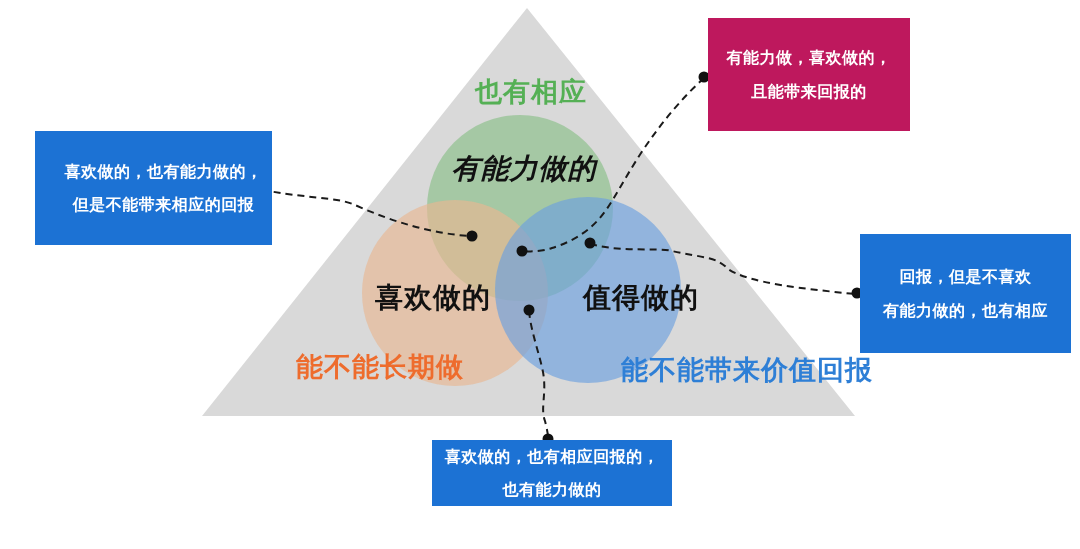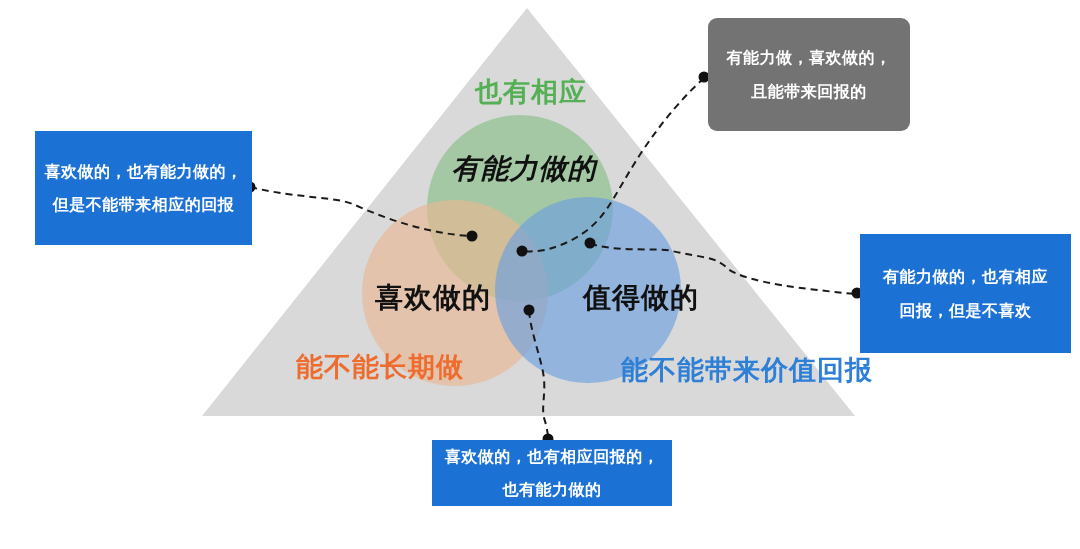--- a/index.html
+++ b/index.html
@@ -34,23 +34,23 @@
     justify-content:center;
     gap:14px;
     color:#ffffff;
     font-weight:bold;
     font-size:16px;
     letter-spacing:0.5px;
     text-align:center;
     line-height:1.2;
   }
   .callout-blue{background:#1c72d4;}
-  .callout-teal{background:#737373;border-radius:9px;}
+  .callout-teal{background:#be185d;}
   .callout-center-box {left:708px;top:18px;width:202px;height:113px;}
-  .callout-like-ability{left:35px;top:131px;width:217px;height:114px;}
+  .callout-like-ability{left:35px;top:131px;width:217px;height:114px;padding-left:20px;}
   .callout-ability-reward{left:860px;top:234px;width:211px;height:119px;}
   .callout-like-reward{left:432px;top:440px;width:240px;height:66px;}
 </style>
 </head>
 <body>
 
 <div class="canvas">
 
   <svg class="scene" width="1080" height="549" viewBox="0 0 1080 549">
 
@@ -91,22 +91,22 @@
     <span>有能力做，喜欢做的，</span>
     <span>且能带来回报的</span>
   </div>
 
   <div class="callout callout-blue callout-like-ability">
     <span>喜欢做的，也有能力做的，</span>
     <span>但是不能带来相应的回报</span>
   </div>
 
   <div class="callout callout-blue callout-ability-reward">
+    <span>回报，但是不喜欢</span>
     <span>有能力做的，也有相应</span>
-    <span>回报，但是不喜欢</span>
   </div>
 
   <div class="callout callout-blue callout-like-reward">
     <span>喜欢做的，也有相应回报的，</span>
     <span>也有能力做的</span>
   </div>
 
 </div>
 
 </body></html>

